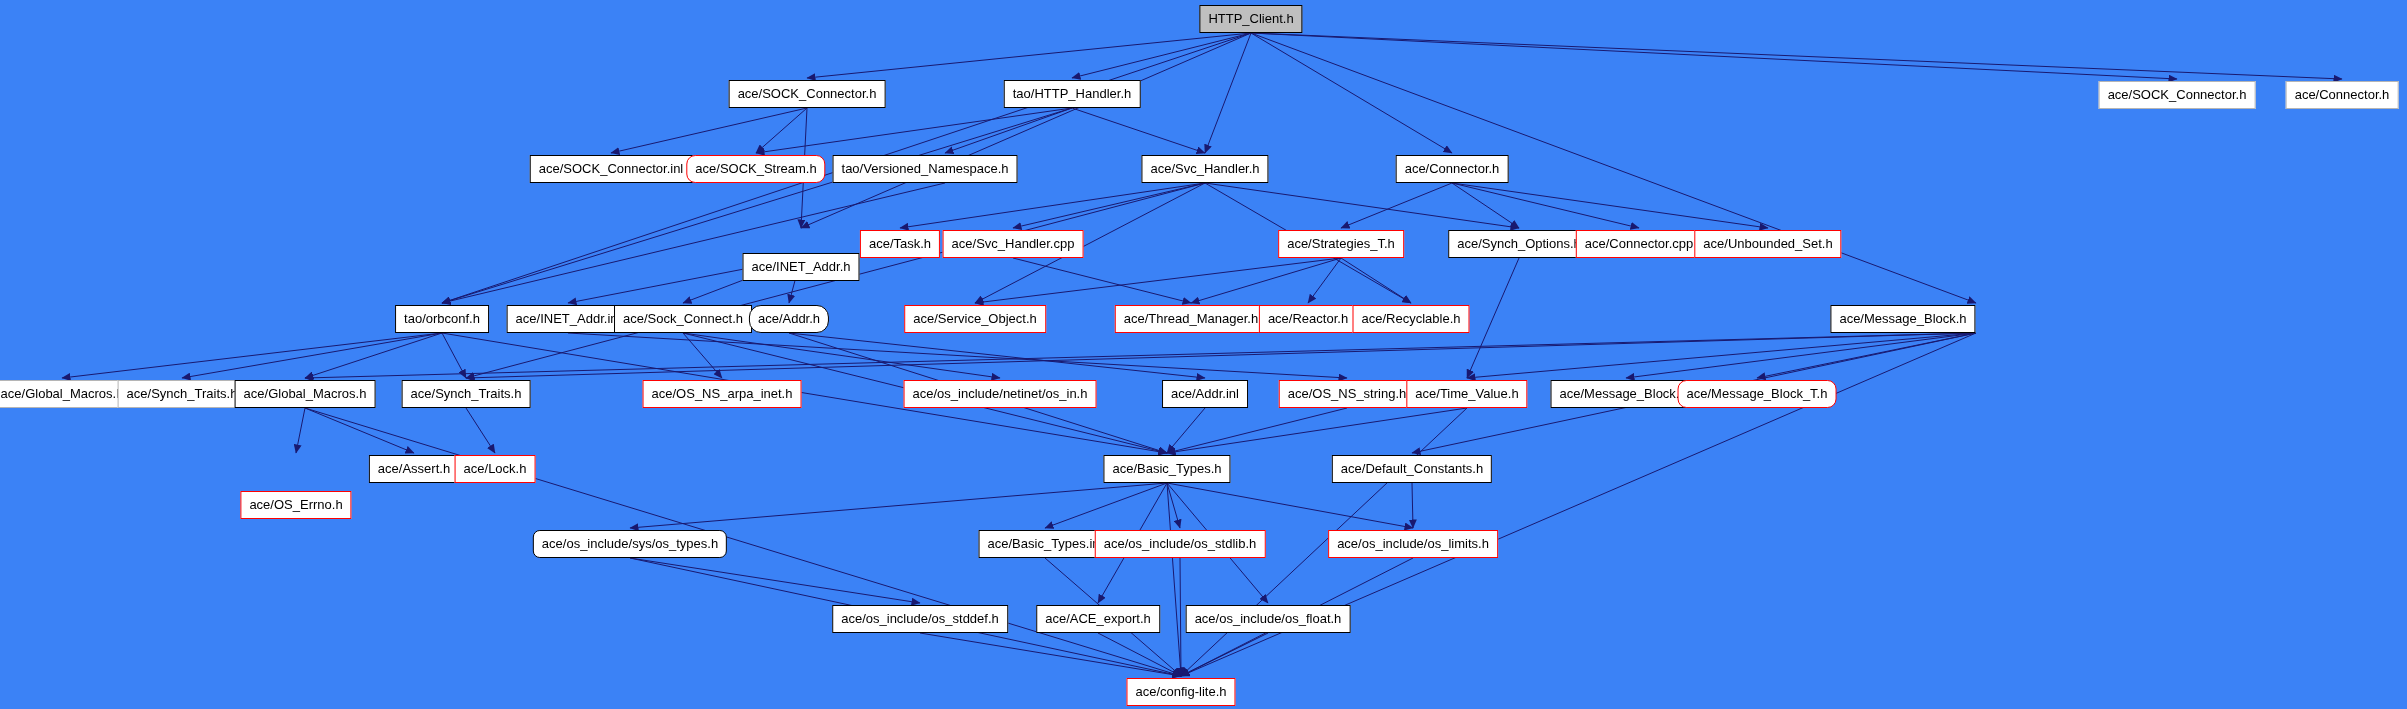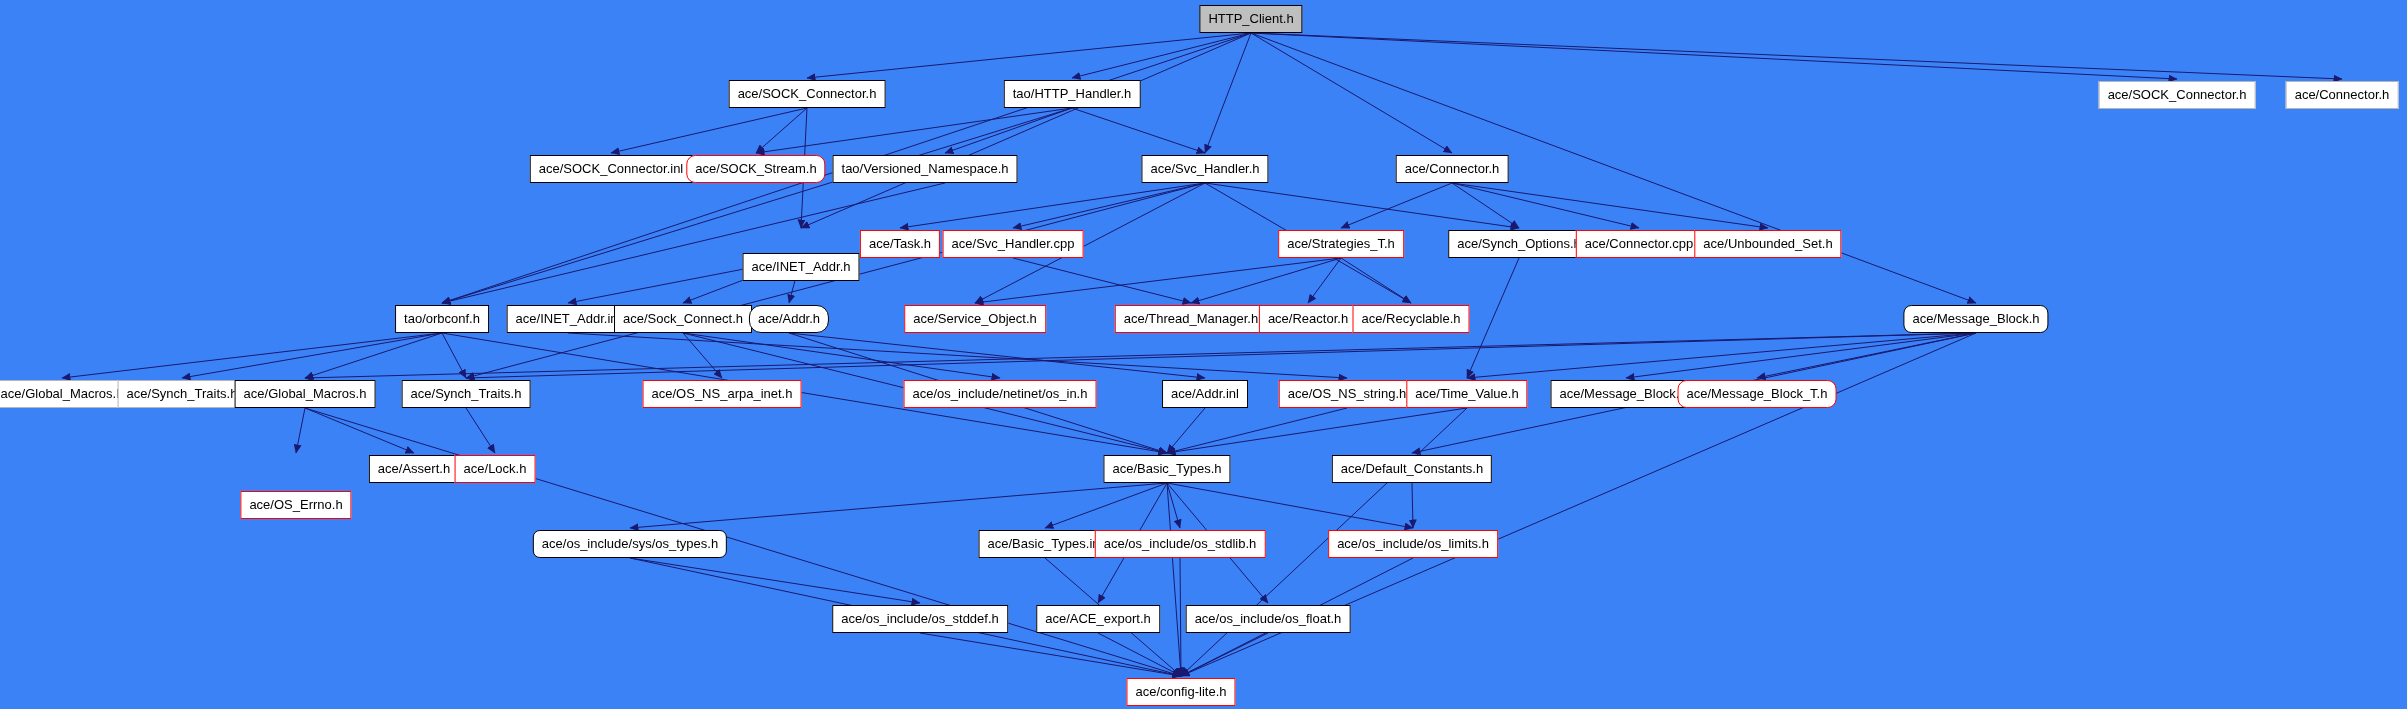--- a/index.html
+++ b/index.html
@@ -140,21 +140,21 @@
     <div class="node red" style="left: 1639px; top: 230px;">ace/Connector.cpp</div>
     <div class="node red" style="left: 1768px; top: 230px;">ace/Unbounded_Set.h</div>
     <div class="node black" style="left: 442px; top: 305px;">tao/orbconf.h</div>
     <div class="node black" style="left: 568px; top: 305px;">ace/INET_Addr.inl</div>
     <div class="node black" style="left: 683px; top: 305px;">ace/Sock_Connect.h</div>
     <div class="node black" style="left: 789px; top: 305px; border-radius: 12px;">ace/Addr.h</div>
     <div class="node red" style="left: 975px; top: 305px;">ace/Service_Object.h</div>
     <div class="node red" style="left: 1191px; top: 305px;">ace/Thread_Manager.h</div>
     <div class="node red" style="left: 1308px; top: 305px;">ace/Reactor.h</div>
     <div class="node red" style="left: 1411px; top: 305px;">ace/Recyclable.h</div>
-    <div class="node black" style="left: 1976px; top: 305px; border-radius: 8px;">ace/Message_Block.h</div>
+    <div class="node black" style="left: 1903px; top: 305px;">ace/Message_Block.h</div>
     <div class="node gray" style="left: 62px; top: 380px;">ace/Global_Macros.h</div>
     <div class="node gray" style="left: 182px; top: 380px;">ace/Synch_Traits.h</div>
     <div class="node black" style="left: 305px; top: 380px;">ace/Global_Macros.h</div>
     <div class="node black" style="left: 466px; top: 380px;">ace/Synch_Traits.h</div>
     <div class="node red" style="left: 722px; top: 380px;">ace/OS_NS_arpa_inet.h</div>
     <div class="node red" style="left: 1000px; top: 380px;">ace/os_include/netinet/os_in.h</div>
     <div class="node black" style="left: 1205px; top: 380px;">ace/Addr.inl</div>
     <div class="node red" style="left: 1347px; top: 380px;">ace/OS_NS_string.h</div>
     <div class="node red" style="left: 1467px; top: 380px;">ace/Time_Value.h</div>
     <div class="node black" style="left: 1626px; top: 380px;">ace/Message_Block.inl</div>

